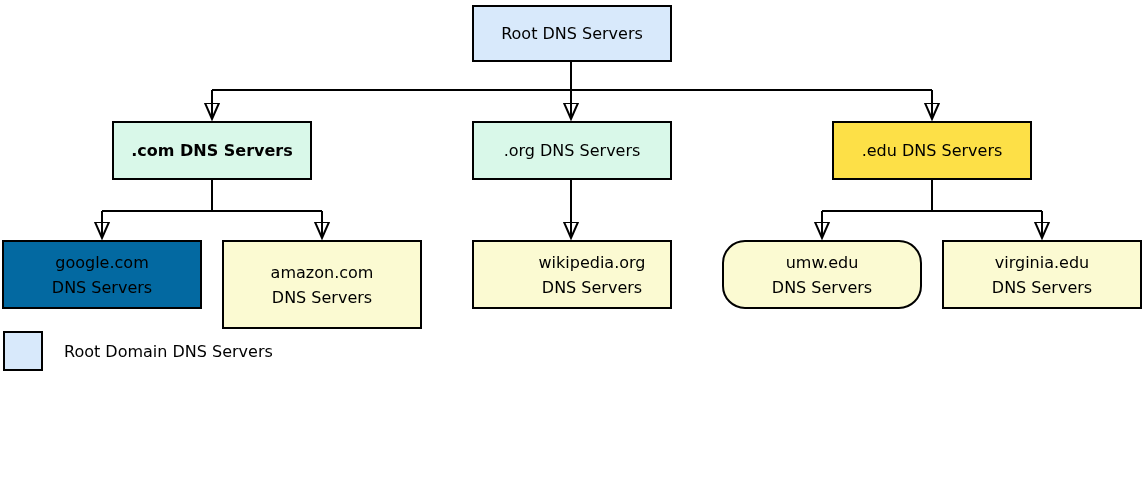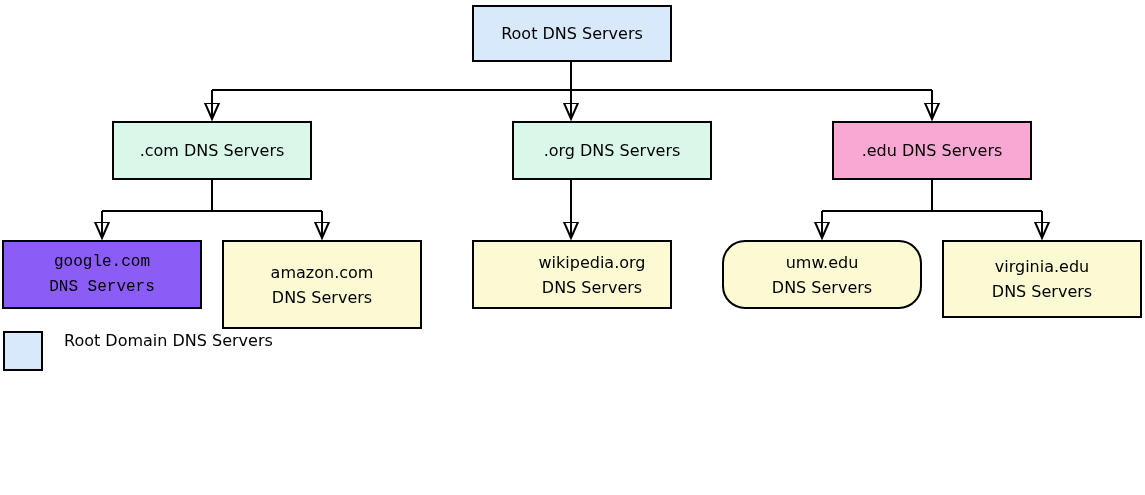--- a/index.html
+++ b/index.html
@@ -26,33 +26,34 @@
     flex-direction: column;
     align-items: center;
     justify-content: center;
     text-align: center;
     font-size: 16px;
     line-height: 25px;
     background: #ffffff;
   }
   #node-root      { left: 472px; top: 5px;   width: 200px; height: 57px; }
   #node-com       { left: 112px; top: 121px; width: 200px; height: 59px; }
-  #node-org       { left: 472px; top: 121px; width: 200px; height: 59px; margin-left: 40px; }
+  #node-org       { left: 472px; top: 121px; width: 200px; height: 59px; }
   #node-edu       { left: 832px; top: 121px; width: 200px; height: 59px; }
   #node-google    { left: 2px;   top: 240px; width: 200px; height: 69px; }
   #node-amazon    { left: 222px; top: 240px; width: 200px; height: 89px; }
   #node-wikipedia { left: 472px; top: 240px; width: 200px; height: 69px; padding-left: 40px; }
   #node-umw       { left: 722px; top: 240px; width: 200px; height: 69px; border-radius: 23px; }
-  #node-virginia  { left: 942px; top: 240px; width: 200px; height: 78px; }
+  #node-virginia  { left: 942px; top: 240px; width: 200px; height: 69px; }
   .node-line { display: block; }
   .legend-row {
     position: absolute;
     left: 3px;
     height: 40px;
     display: flex;
+    align-items: center;
   }
   #legend-row-0 { top: 331px; }
   #legend-row-1 { top: 391px; }
   #legend-row-2 { top: 451px; }
   .swatch {
     width: 40px; height: 40px;
     border: 2px solid #000000;
     box-sizing: border-box;
     flex: 0 0 auto;
   }
@@ -85,31 +86,31 @@
     <path d="M932,180 V211"></path>
     <path d="M822,211 H1042"></path>
     <path d="M822,211 V238" marker-end="url(#arrow)"></path>
     <path d="M1042,211 V238" marker-end="url(#arrow)"></path>
   </svg>
 
   <div class="node" id="node-root" style="background-color: rgb(216, 233, 251);">
     <span class="node-line">Root DNS Servers</span>
   </div>
 
-  <div class="node" id="node-com" style="background-color: rgb(217, 248, 233);">
+  <div class="node" id="node-com" style="background-color: rgb(217, 248, 233); font-weight: bold;">
     <span class="node-line">.com DNS Servers</span>
   </div>
   <div class="node" id="node-org" style="background-color: rgb(217, 248, 233);">
     <span class="node-line">.org DNS Servers</span>
   </div>
-  <div class="node" id="node-edu" style="background-color: #f9a8d4;">
+  <div class="node" id="node-edu" style="background-color: #fde047;">
     <span class="node-line">.edu DNS Servers</span>
   </div>
 
-  <div class="node" id="node-google" style="background-color: #8b5cf6; font-family: Liberation Mono, monospace;">
+  <div class="node" id="node-google" style="background-color: #0369a1;">
     <span class="node-line">google.com</span>
     <span class="node-line">DNS Servers</span>
   </div>
   <div class="node" id="node-amazon" style="background-color: rgb(251, 250, 210);">
     <span class="node-line">amazon.com</span>
     <span class="node-line">DNS Servers</span>
   </div>
   <div class="node" id="node-wikipedia" style="background-color: rgb(251, 250, 210);">
     <span class="node-line">wikipedia.org</span>
     <span class="node-line">DNS Servers</span>

